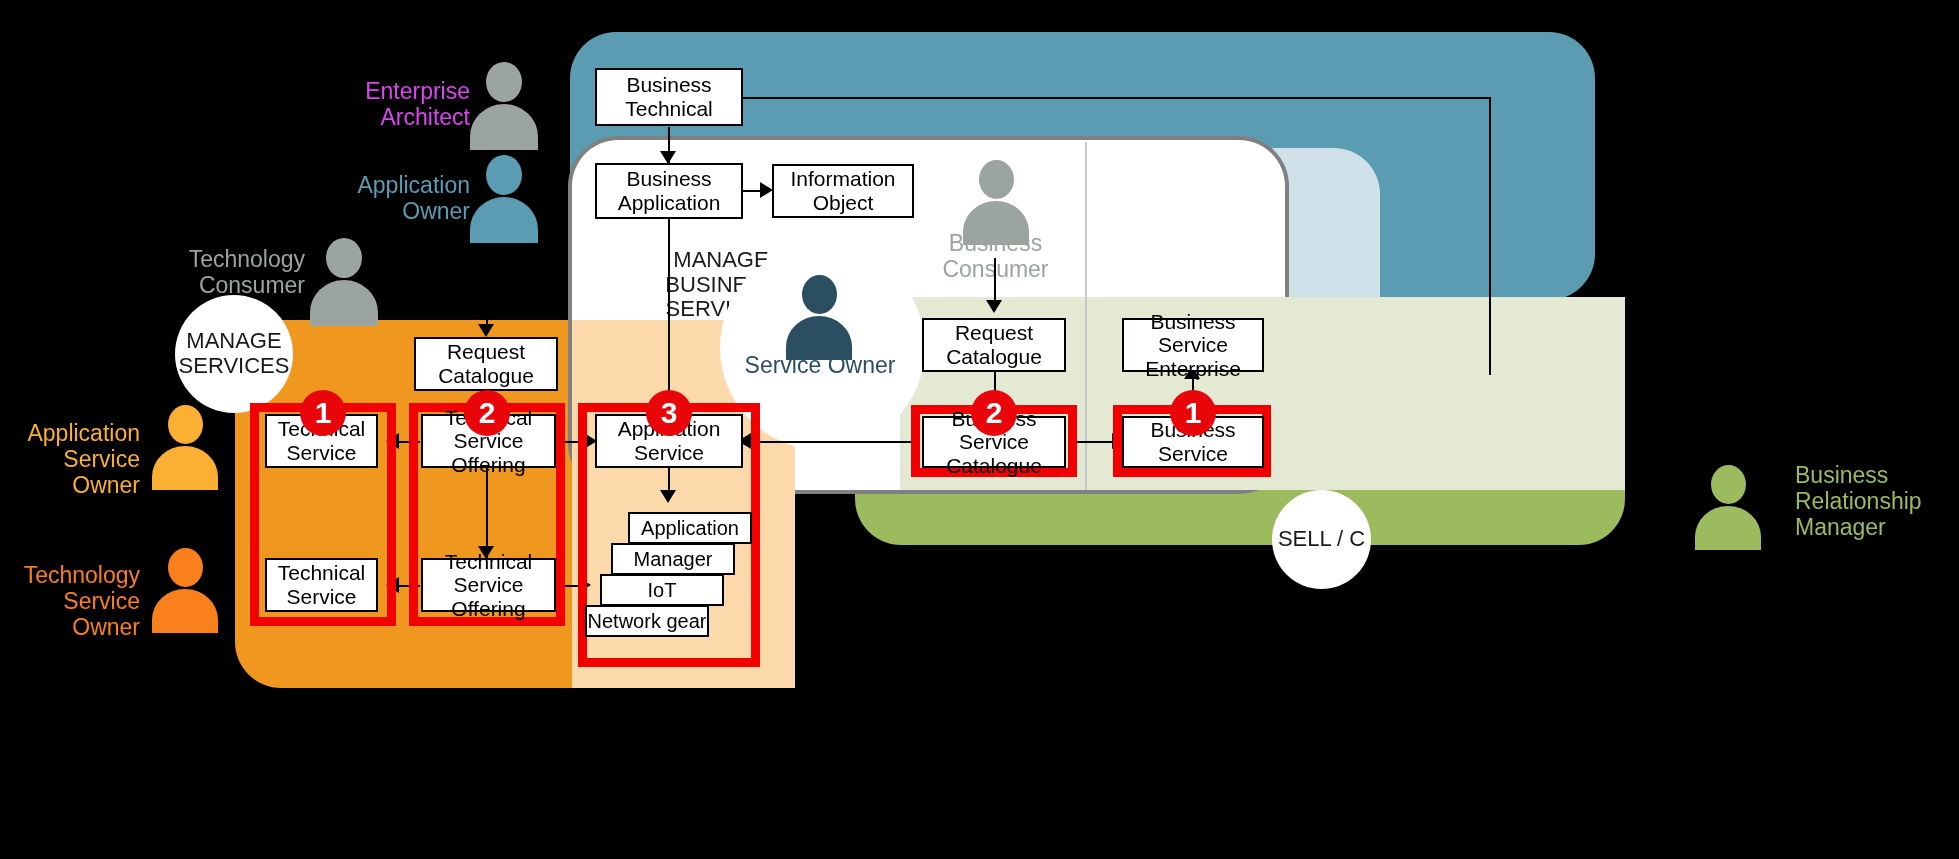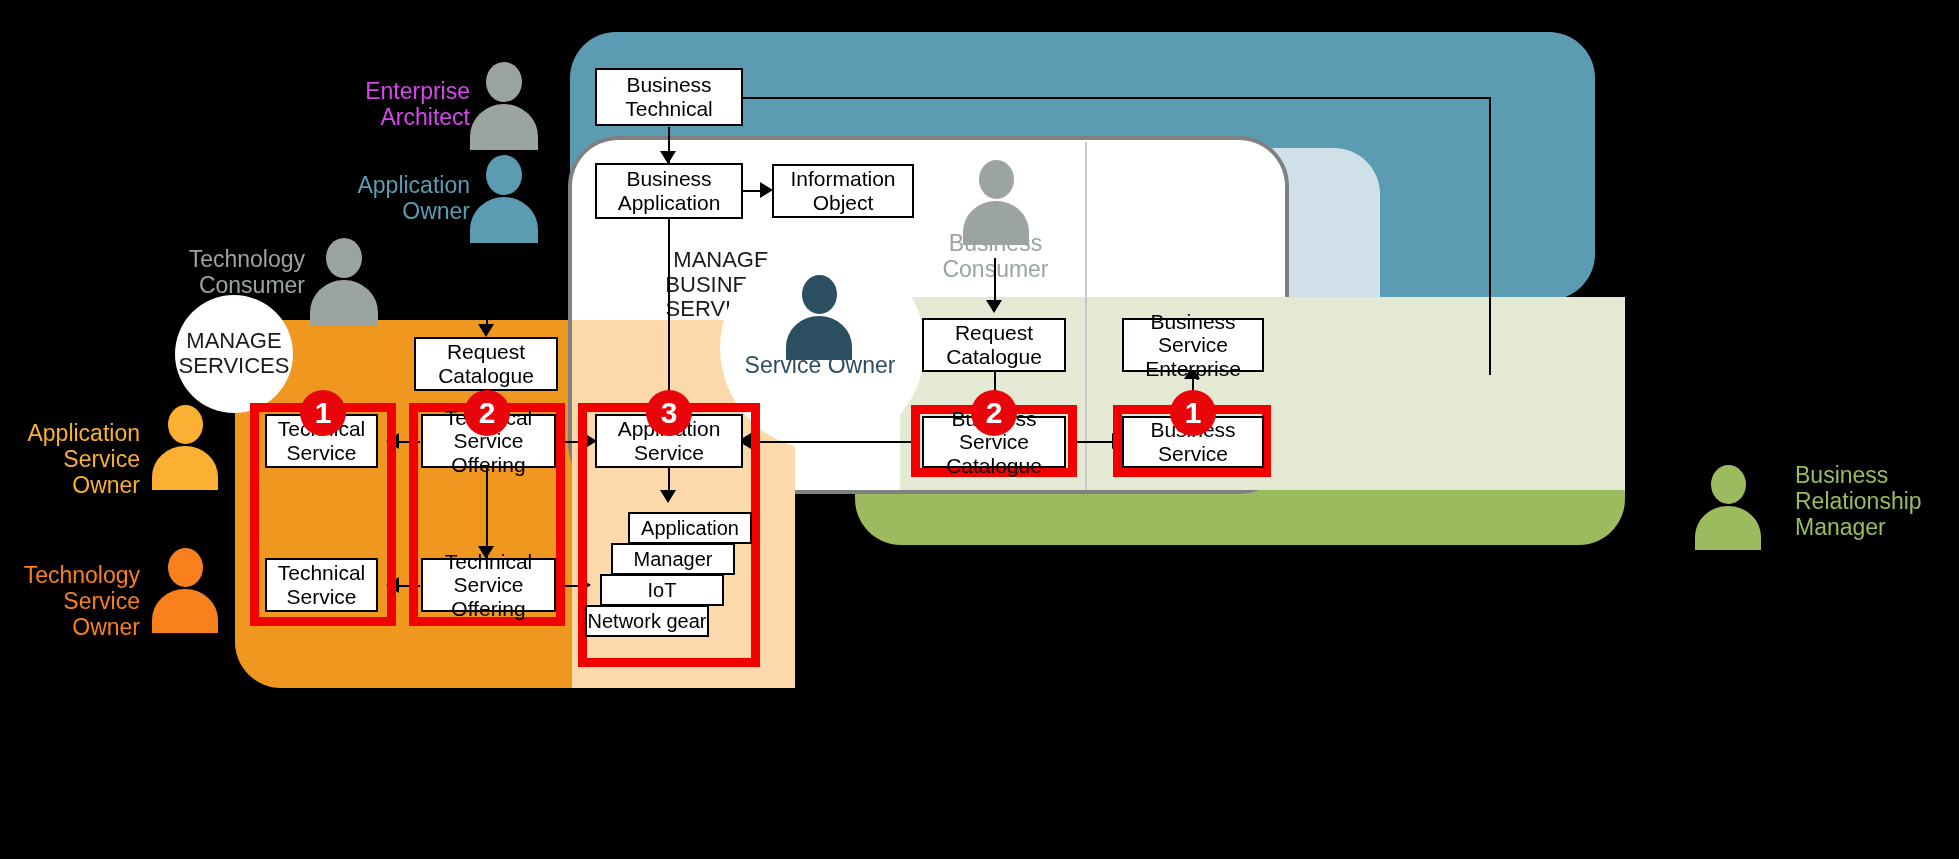--- a/index.html
+++ b/index.html
@@ -86,20 +86,23 @@
   <div class="divider" style="left:1085px;top:142px;height:348px;"></div>
 
 
   <div class="stage-bubble" id="bubble-manage-services" style="left:175px;top:295px;width:118px;height:118px;font-size:22px;">
     <div>
       <div>MANAGE</div>
       <div>SERVICES</div>
     </div>
   </div>
 
+  <div class="stage-bubble" id="bubble-sell" style="left:1272px;top:490px;width:99px;height:99px;font-size:22px;">
+    <span>SELL / C</span>
+  </div>
 
   <div class="stage-bubble" id="label-manage-business" style="left:660px;top:240px;width:122px;height:90px;background:transparent;font-size:22px;">
     <div>
       <div>MANAGE</div>
       <div>BUSINESS</div>
       <div>SERVICES</div>
     </div>
   </div>
 
   <div class="stage-bubble" id="bubble-service-owner" style="left:720px;top:245px;width:205px;height:205px;background:#fff;"></div>

